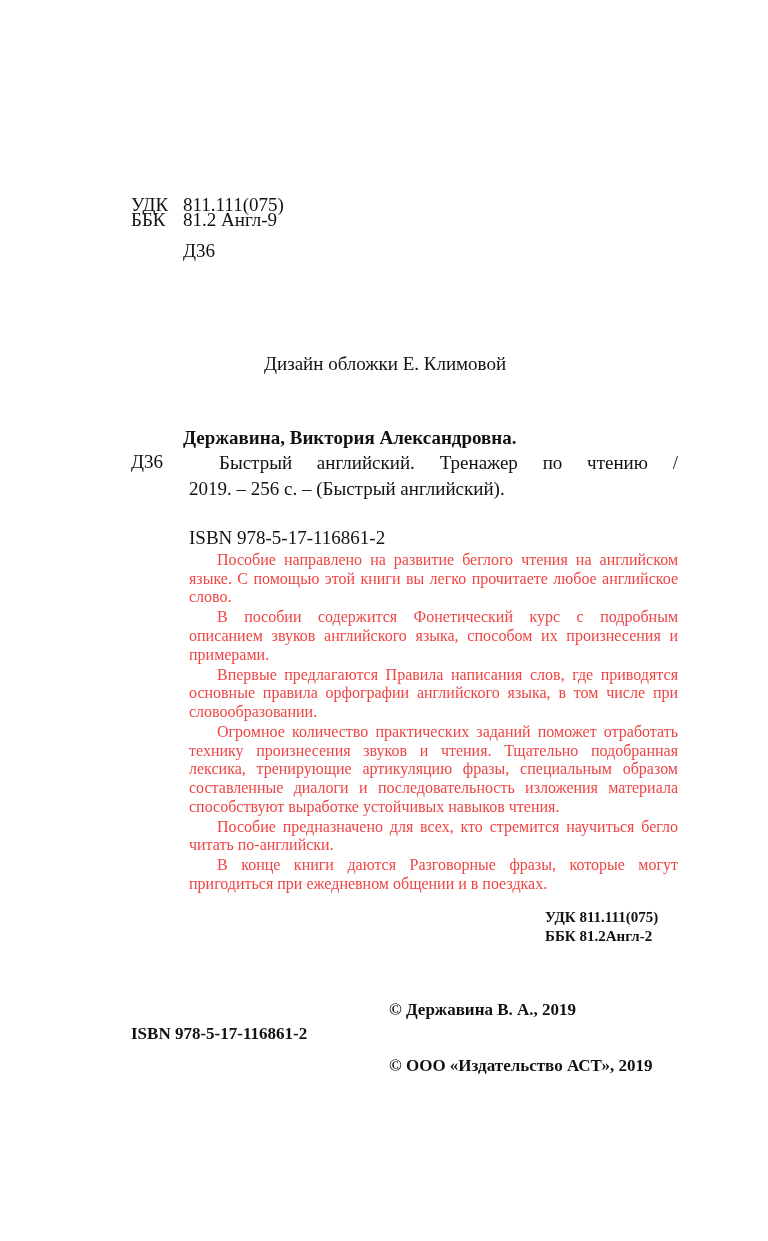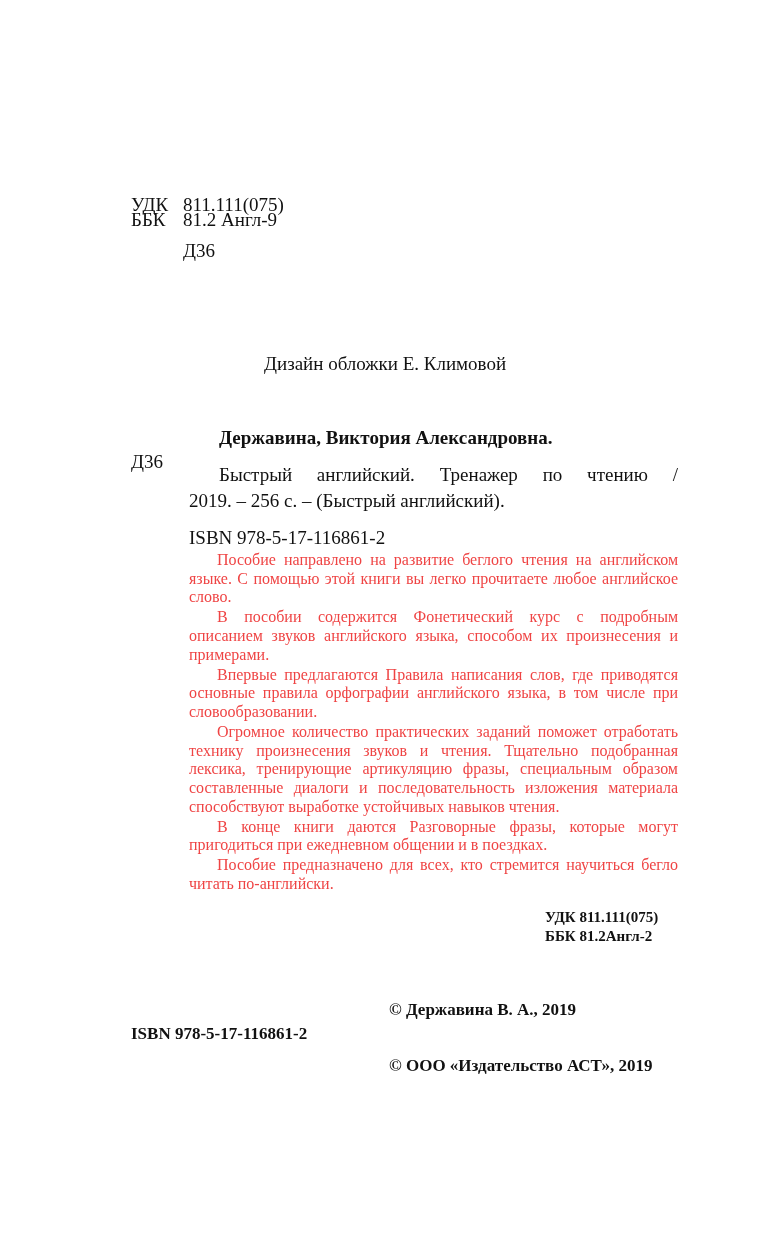--- a/index.html
+++ b/index.html
@@ -40,21 +40,20 @@
 
     
     .author {
       position: absolute;
       left: 183px;
       top: 426px;
       font-size: 19px;
       line-height: 24px;
       font-weight: bold;
       white-space: nowrap;
-      margin-left: 36px;
     }
     .code-left {
       position: absolute;
       left: 131px;
       top: 450px;
       font-size: 19px;
       line-height: 24px;
     }
     .bib-desc {
       position: absolute;
@@ -65,21 +64,21 @@
       line-height: 26px;
       text-align: justify;
       text-indent: 30px;
     }
     .bib-line {
       display: block;
       text-align-last: justify;
       white-space: nowrap;
     }
     .bib-line.last { text-align-last: left; }
-    .bib-line.first { padding-left: 30px; margin-top: 12px; }
+    .bib-line.first { padding-left: 30px; }
     .isbn-line {
       position: absolute;
       left: 189px;
       top: 526px;
       font-size: 19px;
       line-height: 24px;
       white-space: nowrap;
     }
 
     
@@ -151,22 +150,22 @@
   <span class="bib-line first">Быстрый английский. Тренажер по чтению /</span>
   <span class="bib-line last">2019. – 256 с. – (Быстрый английский).</span>
 </div>
 <div class="isbn-line">ISBN 978-5-17-116861-2</div>
 
 <div class="annotation">
   <p>Пособие направлено на развитие беглого чтения на английском языке. С помощью этой книги вы легко прочитаете любое английское слово.</p>
   <p>В пособии содержится Фонетический курс с подробным описанием звуков английского языка, способом их произнесения и примерами.</p>
   <p>Впервые предлагаются Правила написания слов, где приводятся основные правила орфографии английского языка, в том числе при словообразовании.</p>
   <p>Огромное количество практических заданий поможет отработать технику произнесения звуков и чтения. Тщательно подобранная лексика, тренирующие артикуляцию фразы, специальным образом составленные диалоги  и последовательность изложения материала способствуют выработке устойчивых навыков чтения.</p>
+  <p>Пособие предназначено для всех, кто стремится научиться бегло читать по-английски.</p>
   <p>В конце книги даются Разговорные фразы, которые могут пригодиться при ежедневном общении и в поездках.</p>
-  <p>Пособие предназначено для всех, кто стремится научиться бегло читать по-английски.</p>
 </div>
 
 <div class="cls-bold" style="top:907px;">УДК 811.111(075)</div>
 <div class="cls-bold" style="top:926px;">ББК 81.2Англ-2</div>
 
 <div class="isbn-bold">ISBN 978-5-17-116861-2</div>
 <div class="copyright" style="top:999px;">© Державина В. А., 2019</div>
 <div class="copyright" style="top:1023px;margin-top:32px;">© ООО «Издательство АСТ», 2019</div>
 
 </body></html>

